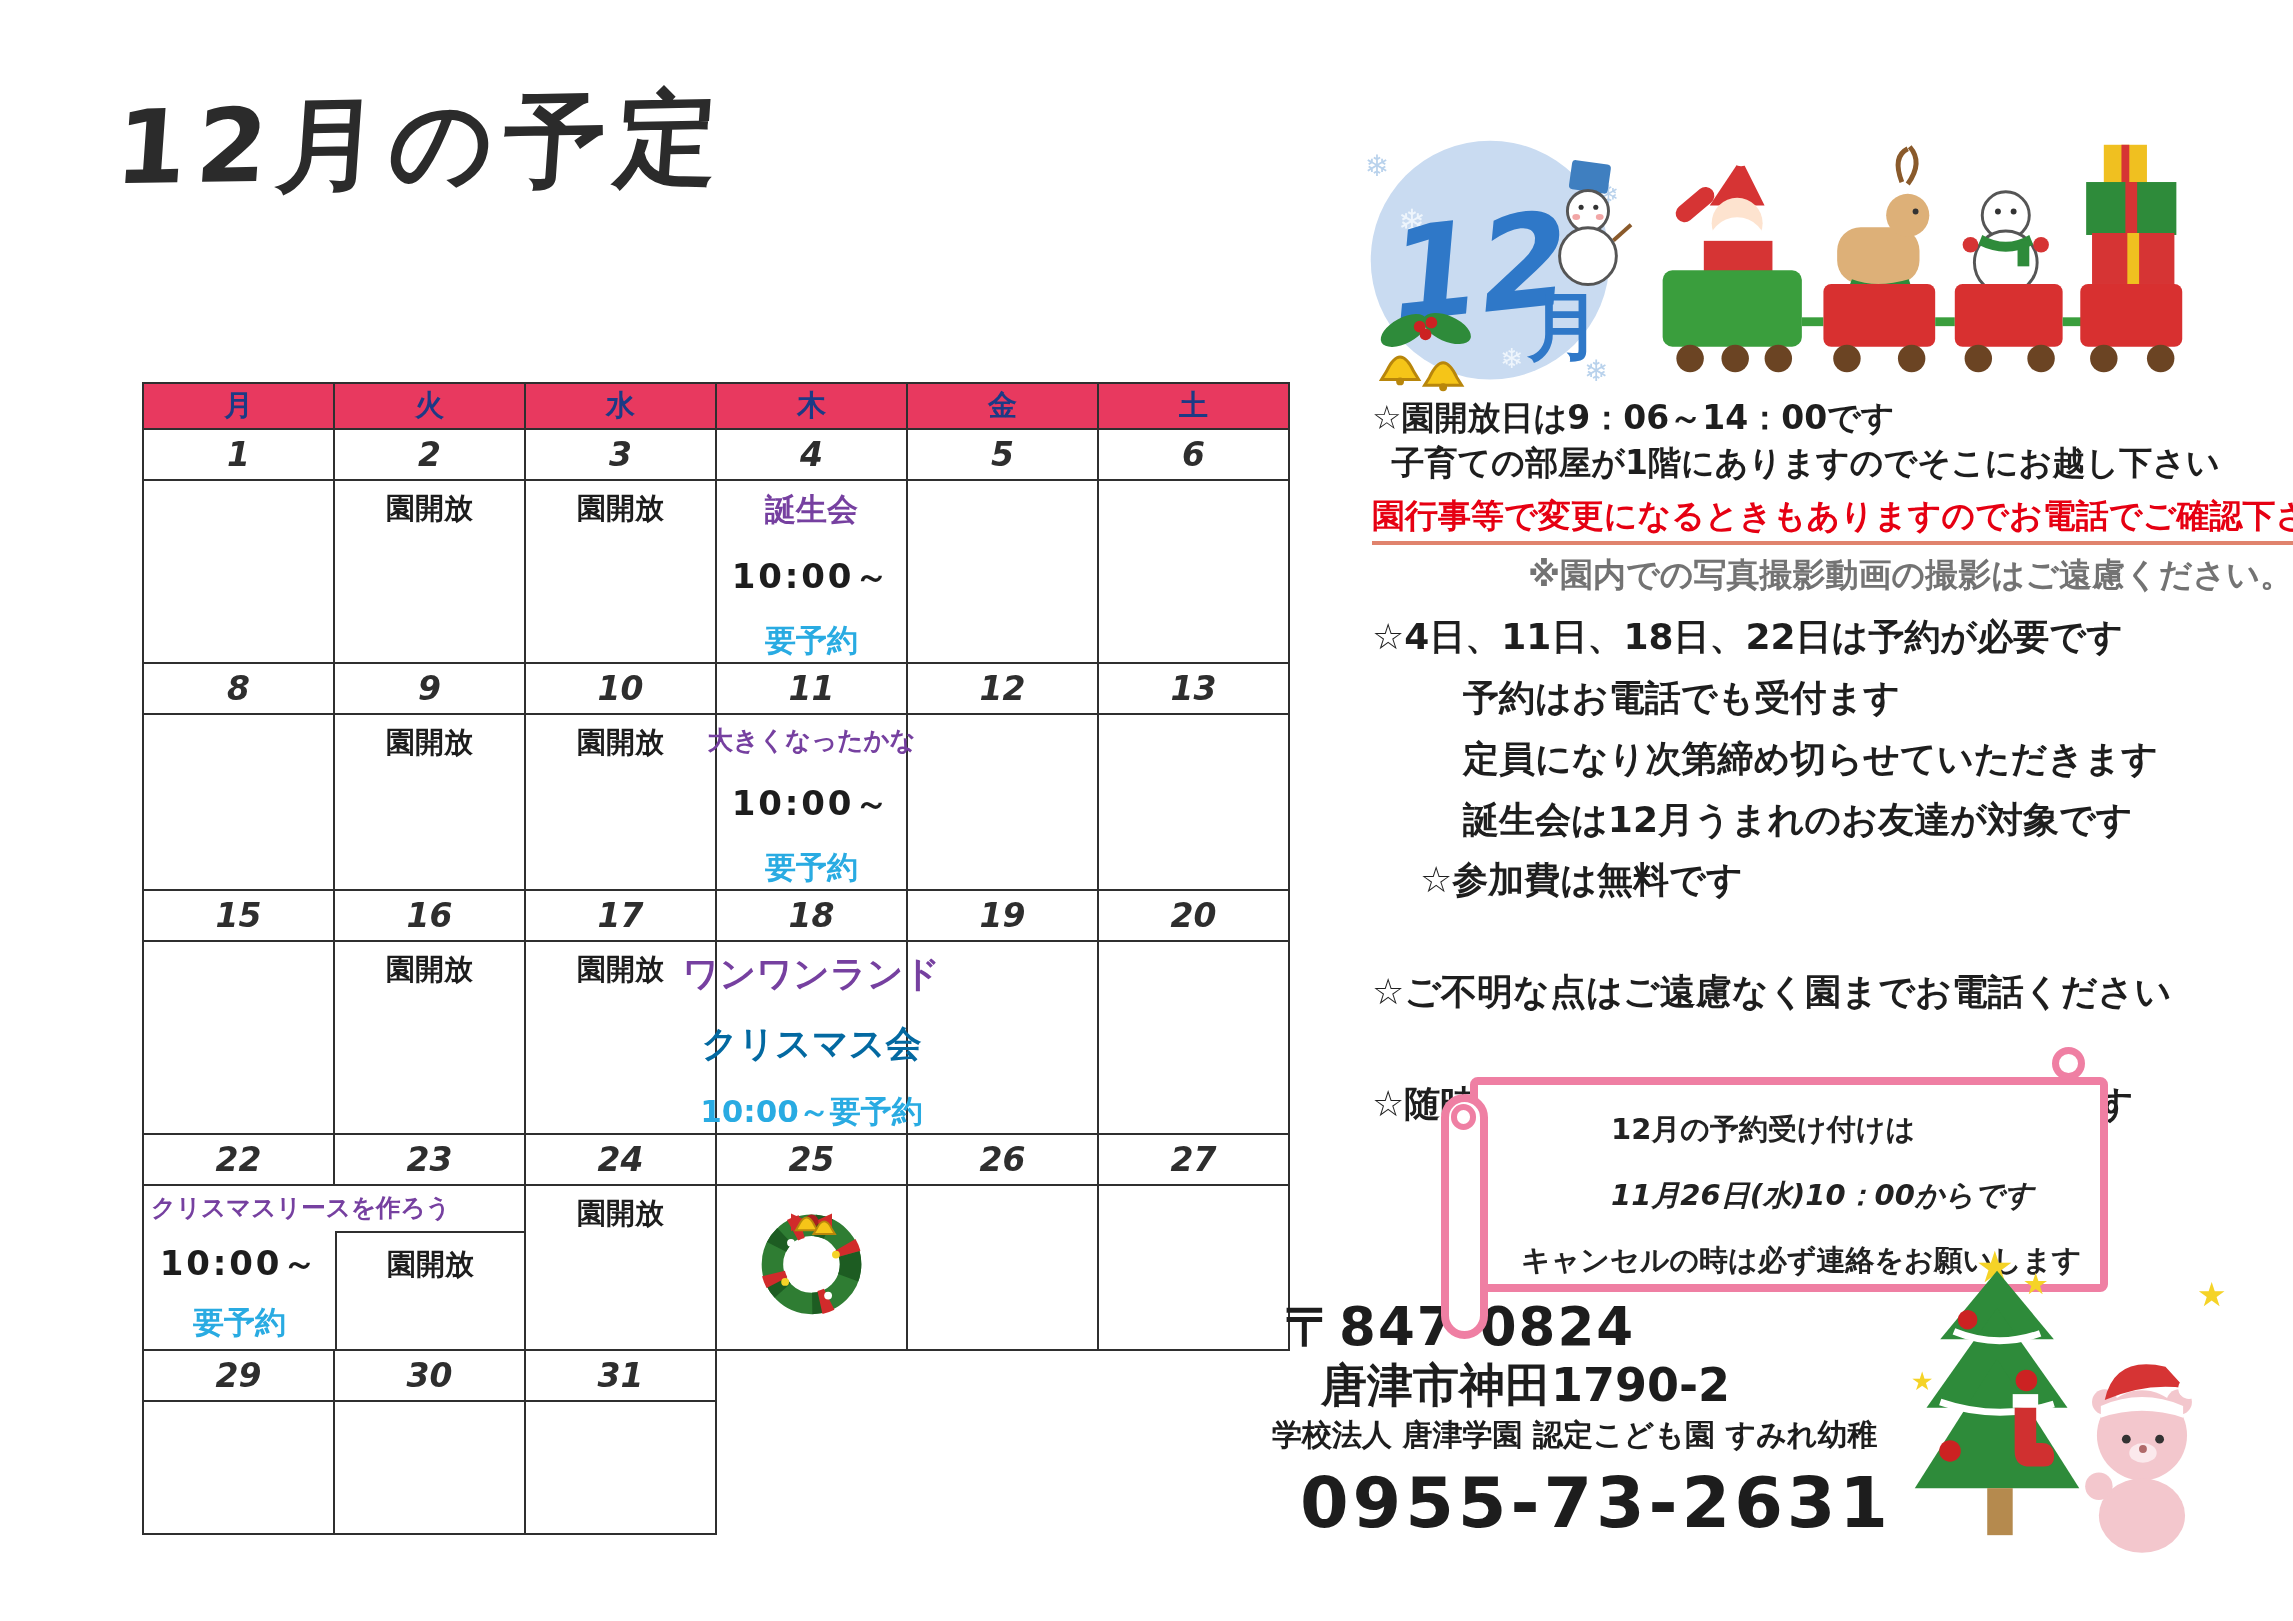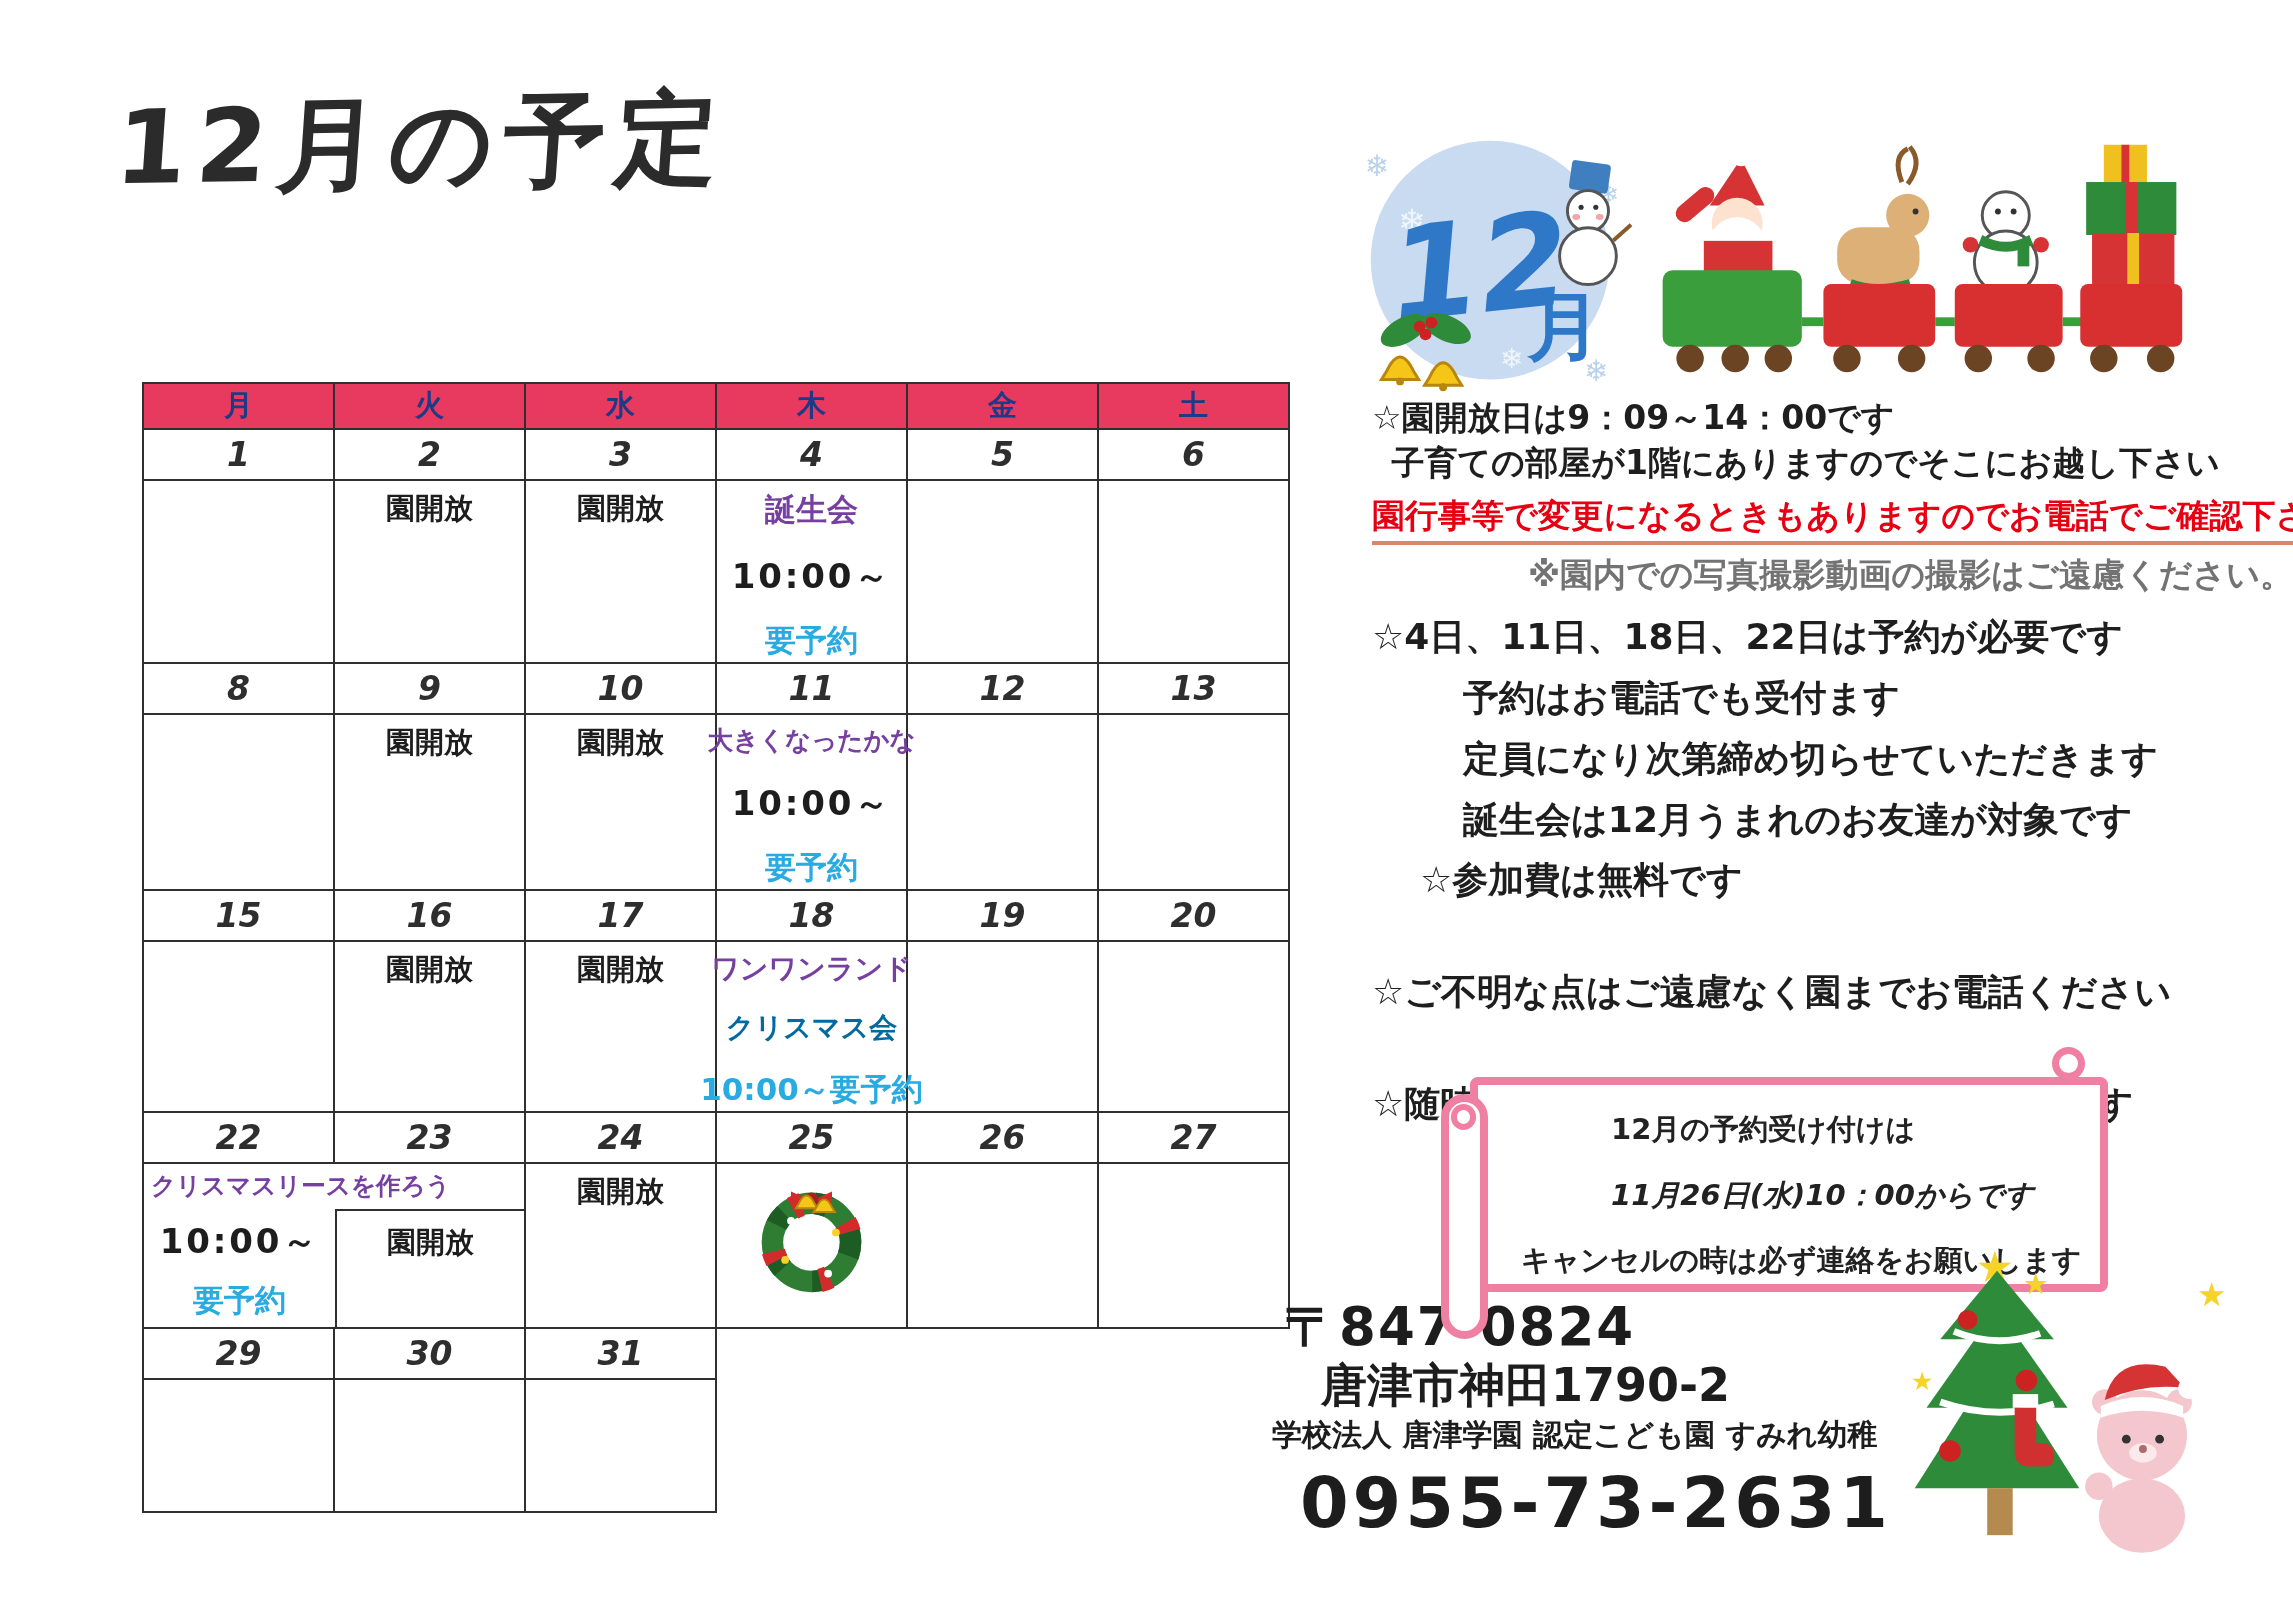--- a/index.html
+++ b/index.html
@@ -25,21 +25,21 @@
   tr.ev5 td { height:133px; }
   td.ghost { border:none !important; background:transparent; }
 
   .ev-line { display:flex; justify-content:center; }
   .ev-line > span { white-space:nowrap; }
   .open-line { margin-top:7.8px; font-size:29px; font-weight:800; color:#1d1d1d; }
   .l-purple { color:#7640a0; font-weight:800; }
   .l-cyan   { color:#29abe2; font-weight:900; }
   .l-red    { color:#0369a1; font-weight:900; }
   .l-black  { color:#1d1d1d; font-weight:900; }
-  .sz32 { font-size:31px; } .sz30 { font-size:28px; } .sz26 { font-size:25.5px; }
+  .sz32 { font-size:31px; } .sz30 { font-size:36px; } .sz26 { font-size:25.5px; }
   .time { font-size:34px; letter-spacing:2.9px; }
   .mt8 { margin-top:7.8px; } .mt20 { margin-top:19.6px; } .mt22 { margin-top:21.6px; } .mt24 { margin-top:23.5px; }
 
   
   td.merged { position:relative; }
   .w4-title { position:absolute; top:4.9px; left:6.9px; font-size:24.5px; font-weight:800;
     color:#7640a0; white-space:nowrap; z-index:2; }
   .w4-left { position:absolute; top:45px; left:0; width:191px; text-align:center; }
   .w4-left .time-line { margin-top:9.8px; }
   .w4-left .resv-line { margin-top:15.7px; }
@@ -372,21 +372,21 @@
     <tr class="events ev5">
       <td></td>
       <td></td>
       <td></td>
       <td class="ghost" colspan="3"></td>
     </tr>
   </tbody>
     </table>
 
   <div class="notes">
-    <div class="note">☆園開放日は9：09～14：00です</div>
+    <div class="note">☆園開放日は9：06～14：00です</div>
     <div class="note ind1">子育ての部屋が1階にありますのでそこにお越し下さい</div>
     <div class="note redline"><span>園行事等で変更になるときもありますのでお電話でご確認下さい</span></div>
     <div class="note magenta">※園内での写真撮影動画の撮影はご遠慮ください。</div>
     <div class="note big mtop14">☆4日、11日、18日、22日は予約が必要です</div>
     <div class="note big ind2 mtop10">予約はお電話でも受付ます</div>
     <div class="note big ind2 mtop10">定員になり次第締め切らせていただきます</div>
     <div class="note big ind2 mtop10">誕生会は12月うまれのお友達が対象です</div>
     <div class="note big mtop10">☆参加費は無料です</div>
     <div class="note big gap-l">☆ご不明な点はご遠慮なく園までお電話ください</div>
     <div class="note big gap-l">☆随時子育て相談はお電話にて承っております</div>

